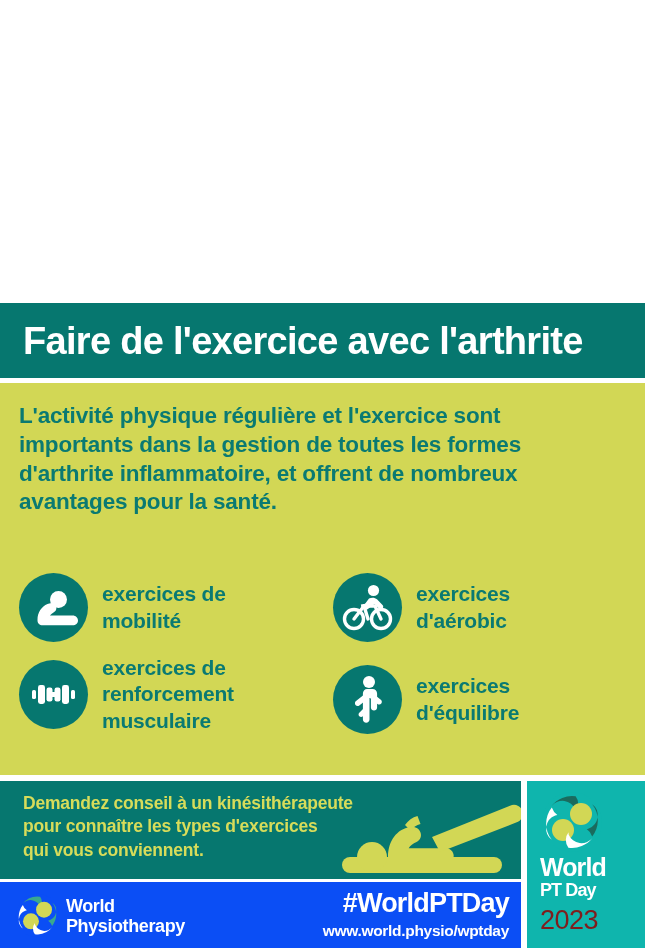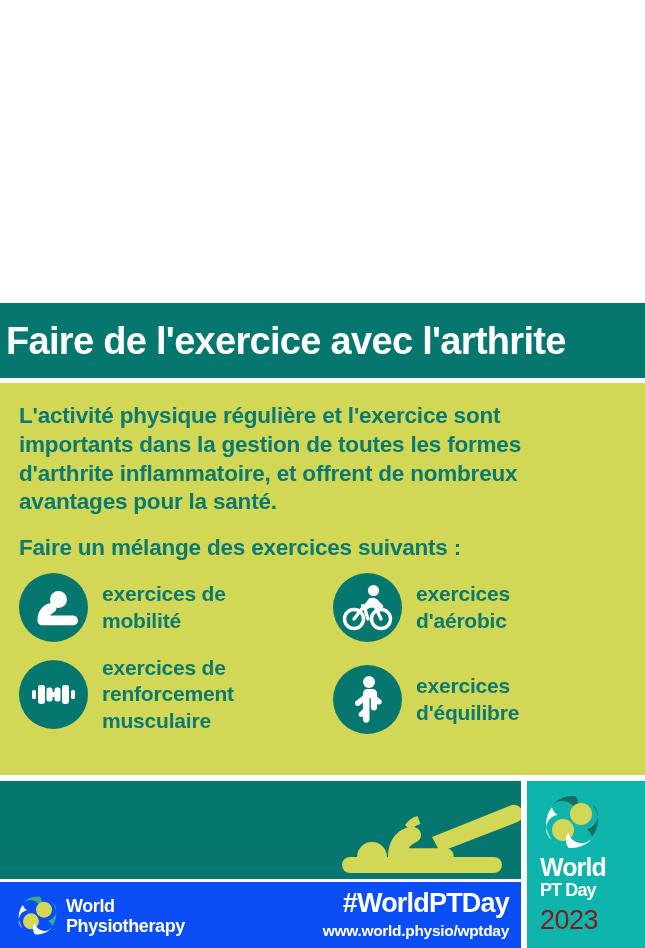--- a/index.html
+++ b/index.html
@@ -41,21 +41,21 @@
     height: 75px;
     background: #06776f;
     display: flex;
     align-items: center;
   }
   .title-text {
     color: #ffffff;
     font-size: 38px;
     font-weight: bold;
     letter-spacing: -0.7px;
-    padding-left: 6px;
+    padding-left: 23px;
     line-height: 1;
     white-space: nowrap;
   }
 
   
   .body-band {
     position: absolute;
     left: 0;
     top: 383px;
     width: 645px;
@@ -257,21 +257,20 @@
 
   <div class="blank-top"></div>
 
   <div class="title-band">
     <div class="title-text">Faire de l'exercice avec l'arthrite</div>
   </div>
 
   <div class="body-band">
 
     <div class="intro">L'activité physique régulière et l'exercice sont importants dans la gestion de toutes les formes d'arthrite inflammatoire, et offrent de nombreux avantages pour la santé.</div>
-    <div class="prompt">Faire un mélange des exercices suivants :</div>
 
     <div class="ex-grid">
 
       <div class="ex-item r0c0">
         <div class="ex-icon">
           <svg width="69" height="69" viewBox="0 0 69 69">
             <g fill="#ffffff">
               <circle cx="39.5" cy="26.5" r="8.5"></circle>
               <path d="M18.5 46.5c0-7 4-13 10-15.5 3.5-1.5 6.5-0.6 8 1.5 1.6 2.2 1.1 5-1.3 6.6-1.8 1.2-3.3 2.2-4.3 3.4h22.8c3 0 5.3 2.2 5.3 4.9 0 2.7-2.3 4.9-5.3 4.9H23.5c-2.8 0-5-2.2-5-4.9z"></path>
               <path d="M24.5 36c2.6-3.2 6-5.2 9.6-6.2l2.1 5.4c-3 0.9-5.6 2.4-7.6 4.6z" opacity="0.95"></path>
@@ -334,20 +333,23 @@
           </svg>
         </div>
         <div class="ex-label">exercices
 d'équilibre</div>
       </div>
 
     </div>
   </div>
 
   <div class="advice-band">
+    <div class="advice-text">Demandez conseil à un kinésithérapeute
+pour connaître les types d'exercices
+qui vous conviennent.</div>
     <div class="advice-figure">
       <svg width="185" height="80" viewBox="0 0 185 80">
         <g fill="#d2d755">
           <rect x="6" y="58" width="160" height="16" rx="8"></rect>
           <circle cx="36" cy="58" r="15"></circle>
           <path d="M52 58c0-16 9-28 22-30 5-0.8 9 1.5 10.5 5.5 1.4 3.8-0.3 7.8-4 9.5-3.6 1.6-6.2 3.6-7.8 6.2h37c4.5 0 8 3.4 8 7.6 0 2.2-0.9 4-2.4 5.2H52z"></path>
           <path d="M96 38 L176 6 a9 9 0 0 1 6 16.8 L104 53 z"></path>
           <path d="M69 26c3-4.5 7.5-7.6 12.5-9l3 8c-4 1.2-7.5 3.4-10 6.5z"></path>
         </g>
       </svg>

